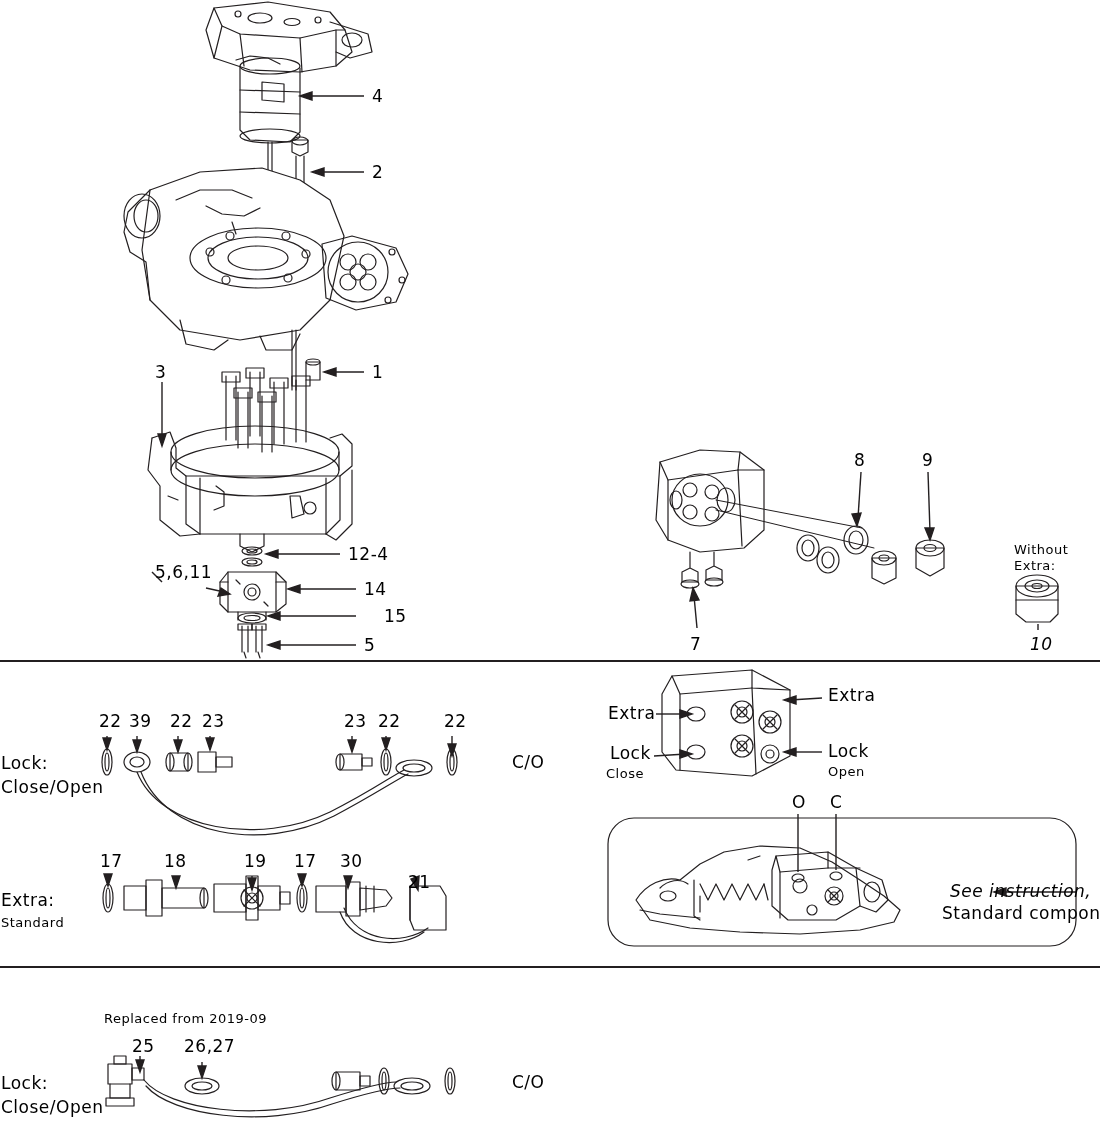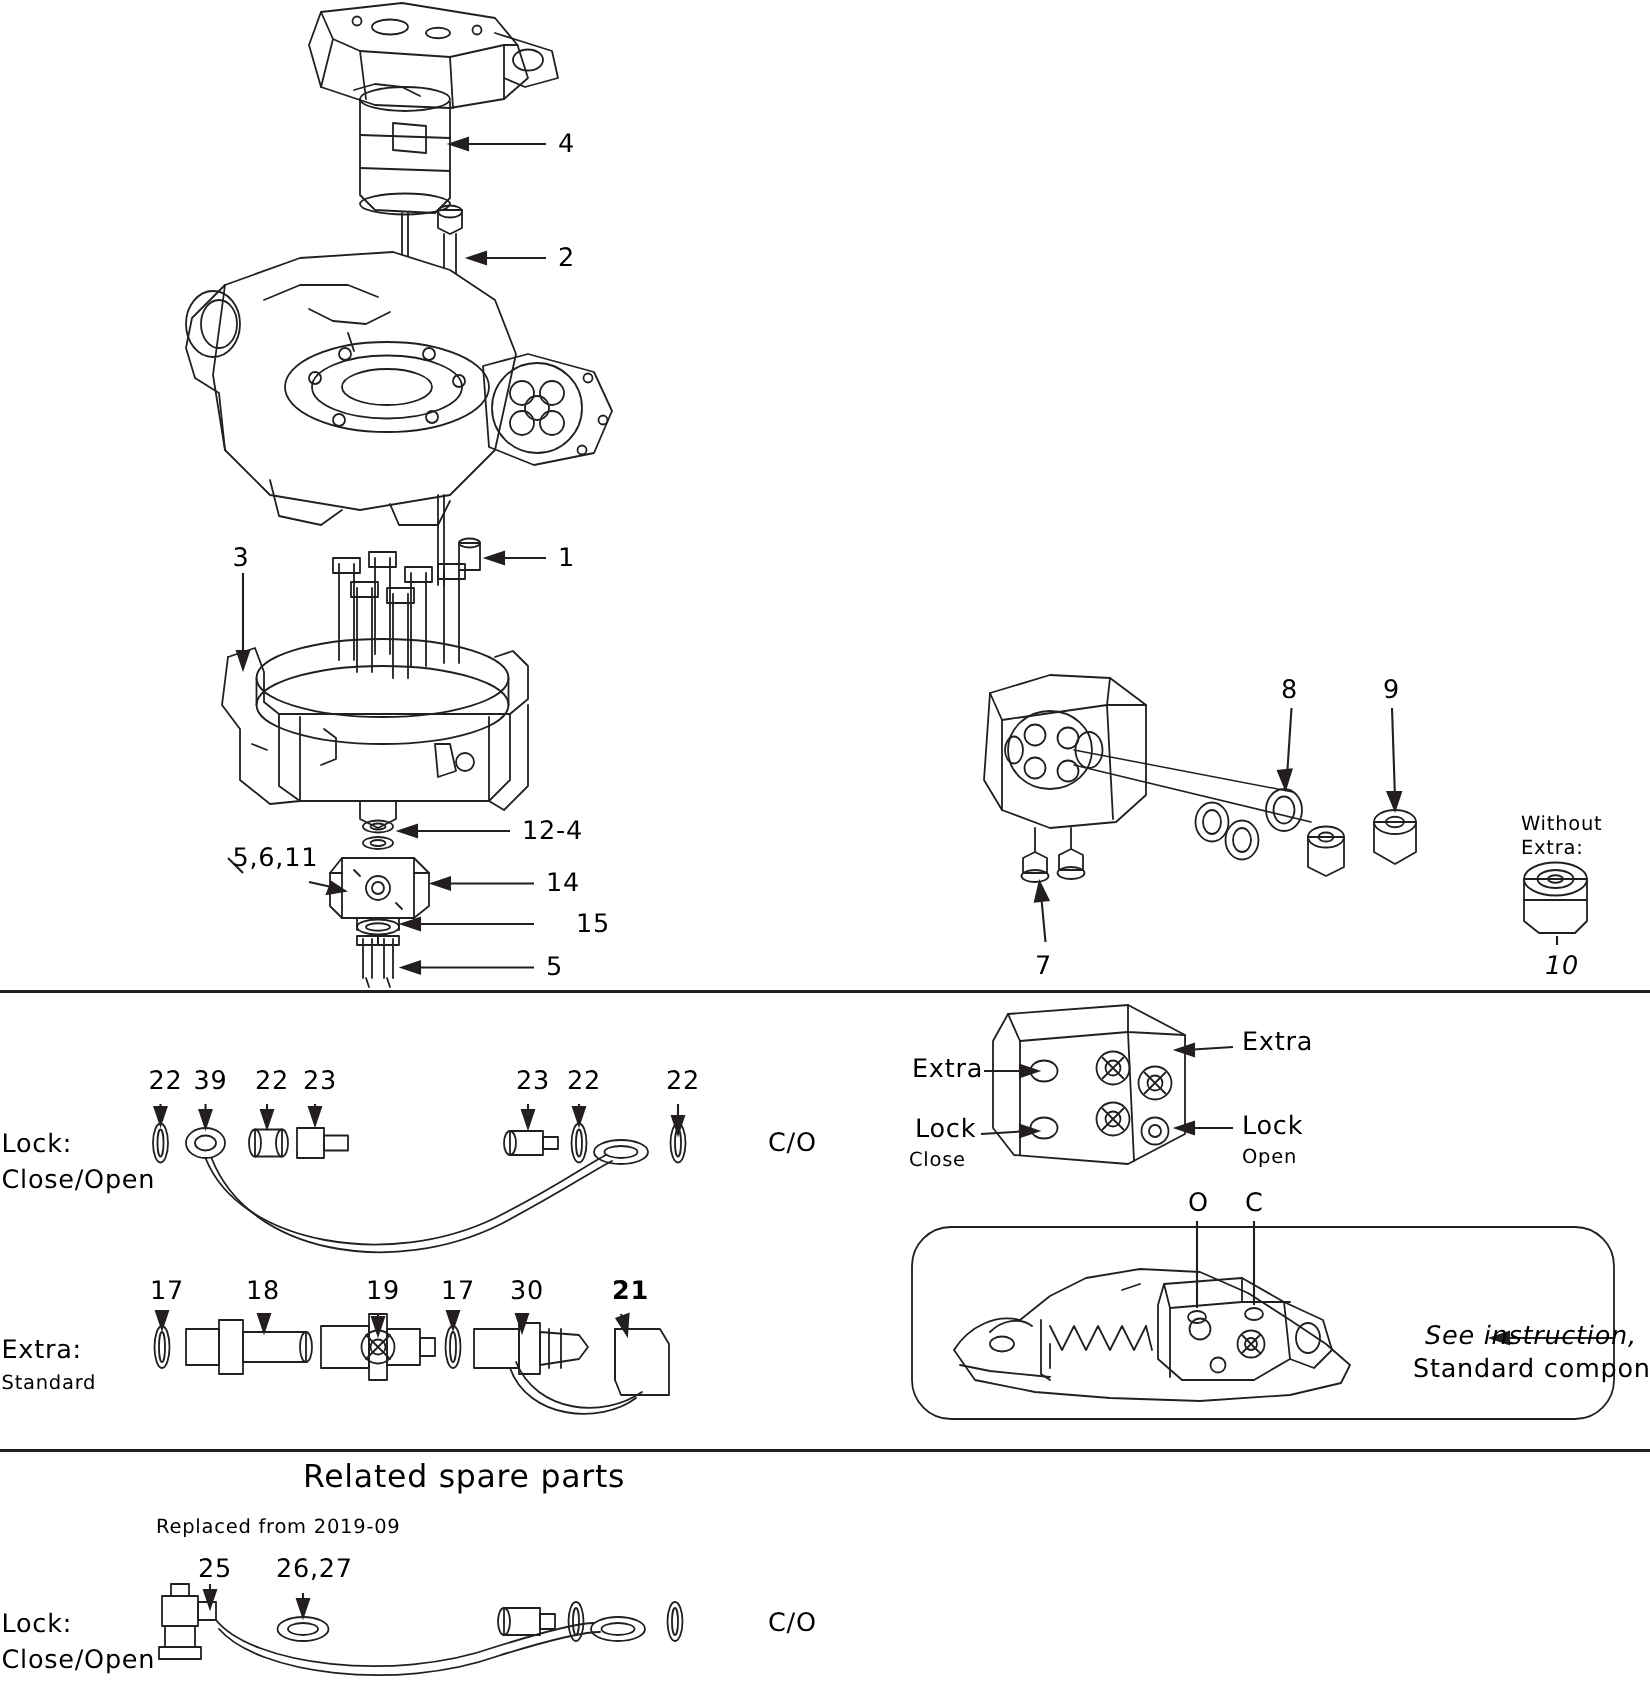--- a/index.html
+++ b/index.html
@@ -468,35 +468,34 @@
   <div class="lbl" style="left:444px; top:711px;">22</div>
   <div class="lbl" style="left:512px; top:752px;">C/O</div>
 
   <div class="lbl" style="left:1px; top:890px;">Extra:</div>
   <div class="lbl small" style="left:1px; top:915px;">Standard</div>
   <div class="lbl" style="left:100px; top:851px;">17</div>
   <div class="lbl" style="left:164px; top:851px;">18</div>
   <div class="lbl" style="left:244px; top:851px;">19</div>
   <div class="lbl" style="left:294px; top:851px;">17</div>
   <div class="lbl" style="left:340px; top:851px;">30</div>
-  <div class="lbl" style="left:408px; top:851px;font-weight:bold;">21</div>
+  <div class="lbl" style="left:408px; top:872px;">21</div>
 
   <div class="lbl" style="left:608px; top:703px;">Extra</div>
   <div class="lbl" style="left:828px; top:685px;">Extra</div>
   <div class="lbl" style="left:610px; top:743px;">Lock</div>
   <div class="lbl small" style="left:606px; top:766px;">Close</div>
   <div class="lbl" style="left:828px; top:741px;">Lock</div>
   <div class="lbl small" style="left:828px; top:764px;">Open</div>
 
   <div class="lbl" style="left:792px; top:792px;">O</div>
   <div class="lbl" style="left:830px; top:792px;">C</div>
   <div class="lbl italic" style="left:950px; top:881px;">See instruction,</div>
   <div class="lbl" style="left:942px; top:903px;">Standard components</div>
 
-  <div class="lbl big" style="left:202px; top:972px;">Related spare parts</div>
   <div class="lbl small" style="left:104px; top:1011px;">Replaced from 2019-09</div>
   <div class="lbl" style="left:1px; top:1073px;">Lock:</div>
   <div class="lbl" style="left:1px; top:1097px;">Close/Open</div>
   <div class="lbl" style="left:132px; top:1036px;">25</div>
   <div class="lbl" style="left:184px; top:1036px;">26,27</div>
   <div class="lbl" style="left:512px; top:1072px;">C/O</div>
 
 </div>
 
 </body></html>

